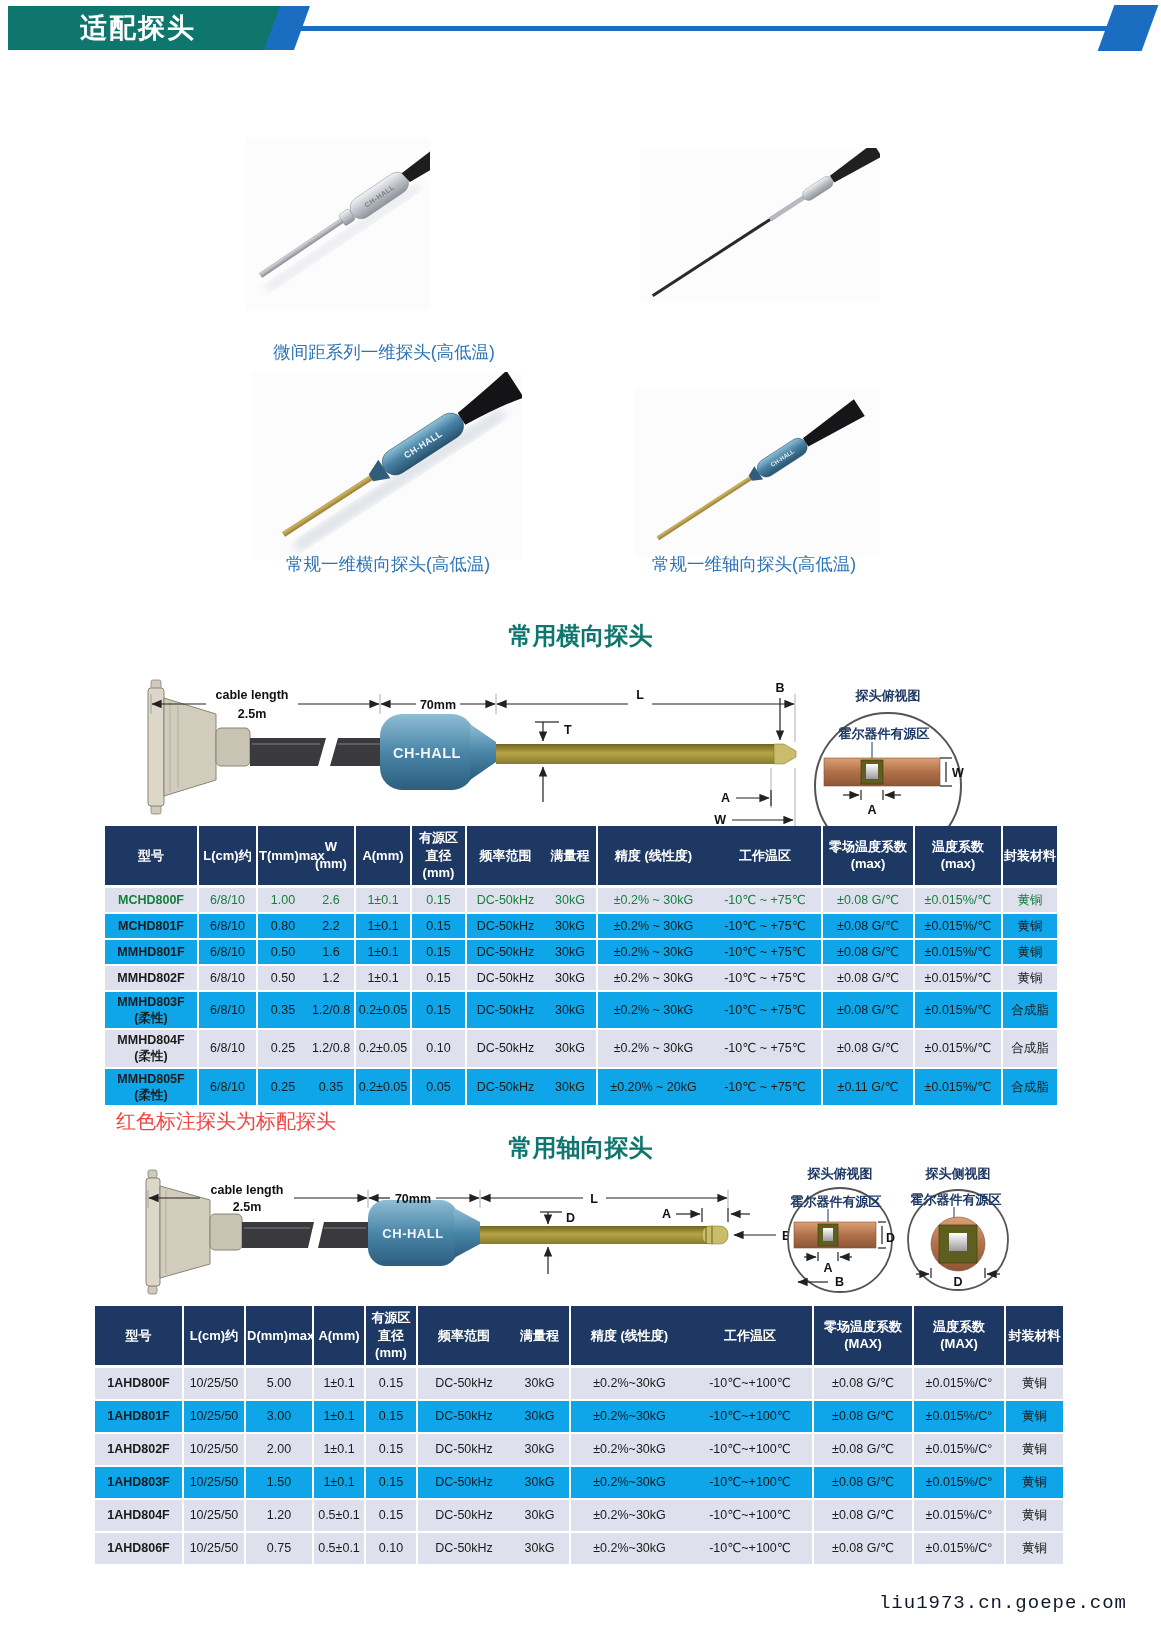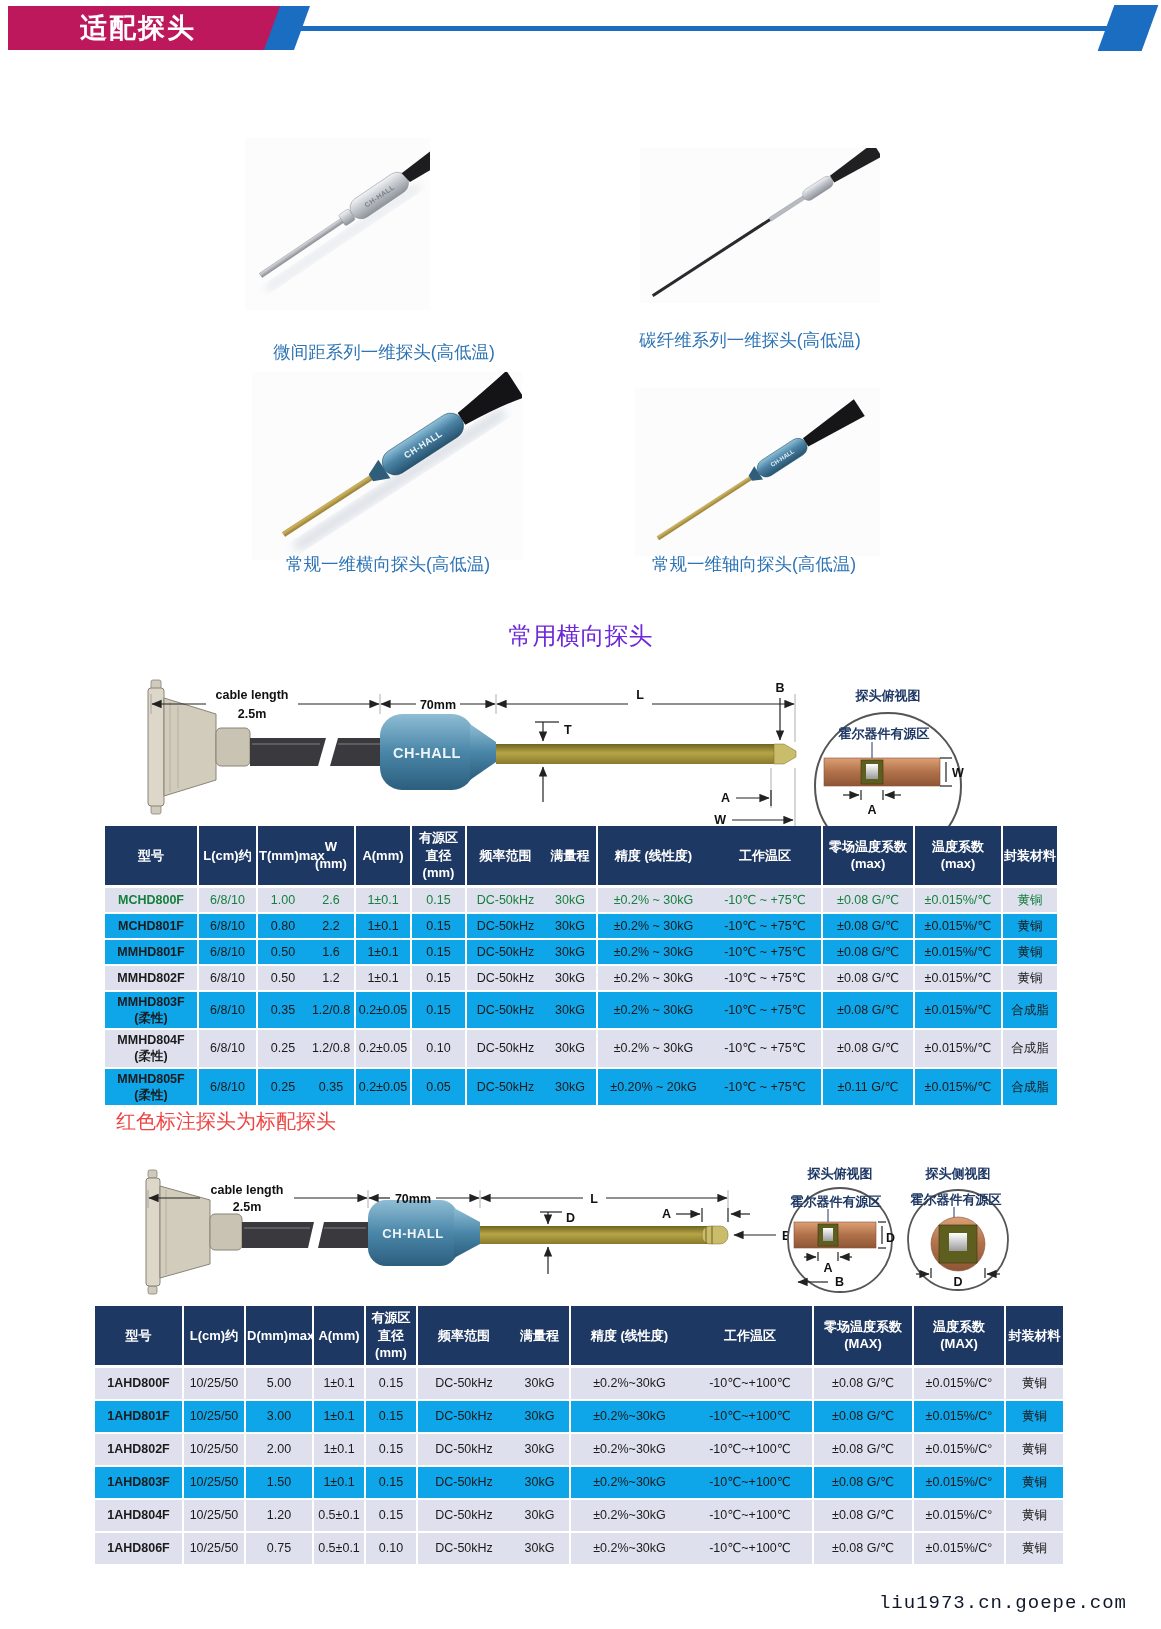--- a/index.html
+++ b/index.html
@@ -1,30 +1,30 @@
 <!DOCTYPE html>
 <html><head>
 <meta charset="utf-8">
 <style>
   html,body{margin:0;padding:0;background:#fff;}
   .page{position:relative;width:1161px;height:1629px;background:#fff;overflow:hidden;
         font-family:"Liberation Sans","DejaVu Sans",sans-serif;}
   
-  .hdr-gray{position:absolute;left:8px;top:6px;width:278px;height:44px;background:#be185d;
+  .hdr-gray{position:absolute;left:8px;top:6px;width:278px;height:44px;background:#0f766e;
             clip-path:polygon(0 0,100% 0,calc(100% - 18px) 100%,0 100%);}
   .hdr-title{position:absolute;left:0;top:0;width:260px;height:44px;line-height:44px;text-align:center;
              color:#fff;font-size:27px;font-weight:bold;letter-spacing:2px;}
   .hdr-para{position:absolute;left:272px;top:6px;width:30px;height:44px;background:#1a6dc0;transform:skewX(-20deg);}
   .hdr-line{position:absolute;left:298px;top:26px;width:818px;height:5px;background:#1a6dc0;}
   .hdr-wedge{position:absolute;left:1106px;top:5px;width:44px;height:46px;background:#1a6dc0;transform:skewX(-20deg);}
   
   .photo{position:absolute;background:#fcfcfd;}
   .caption{position:absolute;width:320px;text-align:center;color:#2e74b5;font-size:17.5px;}
   
-  .sec-title{position:absolute;left:0;width:1161px;text-align:center;color:#6d28d9;font-size:24px;font-weight:normal;}
+  .sec-title{position:absolute;left:0;width:1161px;text-align:center;color:#0f766e;font-size:24px;font-weight:bold;}
   
   .diag{position:absolute;z-index:1;}
   .dimtx{font:bold 12.5px "Liberation Sans","DejaVu Sans",sans-serif;fill:#111;}
   .zhtx{font:bold 13px "Liberation Sans","DejaVu Sans",sans-serif;fill:#1e3864;}
   .dimline{stroke:#222;stroke-width:1.2;fill:none;}
   .extline{stroke:#999;stroke-width:0.8;fill:none;}
   
   .tbl-wrap{position:absolute;z-index:2;}
   table.spec{border-collapse:collapse;table-layout:fixed;width:100%;}
   table.spec th{background:#1e3864;color:#fff;font-size:13px;font-weight:bold;text-align:center;
@@ -102,21 +102,20 @@
     </defs>
     <g transform="translate(120,78) rotate(-33)">
       <rect x="-128" y="-1.5" width="140" height="3" fill="#2a2a2e"></rect>
       <rect x="12" y="-2" width="40" height="4" fill="#b7bac0" stroke="#83878e" stroke-width="0.3"></rect>
       <rect x="52" y="-6" width="34" height="12" rx="6" fill="url(#p2met)" stroke="#83878e" stroke-width="0.4"></rect>
       <path d="M86,-4 L140,-8 L140,8 L86,4 Z" fill="#202023"></path>
     </g>
   </svg>
 
   <div class="caption" style="left:224px;top:340px;">微间距系列一维探头(高低温)</div>
-  <div class="caption" style="left:590px;top:328px;">碳纤维系列一维探头(高低温)</div>
 
   <svg class="photo" style="left:252px;top:372px;" width="270" height="188" viewBox="0 0 270 188">
     <defs>
       <linearGradient id="p3blue" x1="0" y1="0" x2="0" y2="1">
         <stop offset="0" stop-color="#8ec0d8"></stop>
           <stop offset="0.45" stop-color="#4a82a4"></stop>
           <stop offset="1" stop-color="#27536f"></stop>
       </linearGradient>
       <linearGradient id="p3rod" x1="0" y1="0" x2="0" y2="1">
         <stop offset="0" stop-color="#d7bd62"></stop>
@@ -423,20 +422,21 @@
             <td>±0.11 G/℃</td>
             <td>±0.015%/℃</td>
             <td>合成脂</td>
           </tr>
         </tbody>
     </table>
   </div>
 
   <div class="note">红色标注探头为标配探头</div>
 
+  <div class="sec-title" style="top:1132px;">常用轴向探头</div>
 
   <svg class="diag" style="left:128px;top:1164px;" width="932" height="142" viewBox="0 0 932 142">
     <defs>
       <marker id="ar2" markerWidth="9" markerHeight="8" refX="8" refY="3.5" orient="auto">
         <path d="M0,0 L8.5,3.5 L0,7 Z" fill="#222"></path>
       </marker>
       <linearGradient id="gBlue2" x1="0" y1="0" x2="0" y2="1">
         <stop offset="0" stop-color="#8fbdd4"></stop>
           <stop offset="0.5" stop-color="#4a86a8"></stop>
           <stop offset="1" stop-color="#2c5e7e"></stop>

